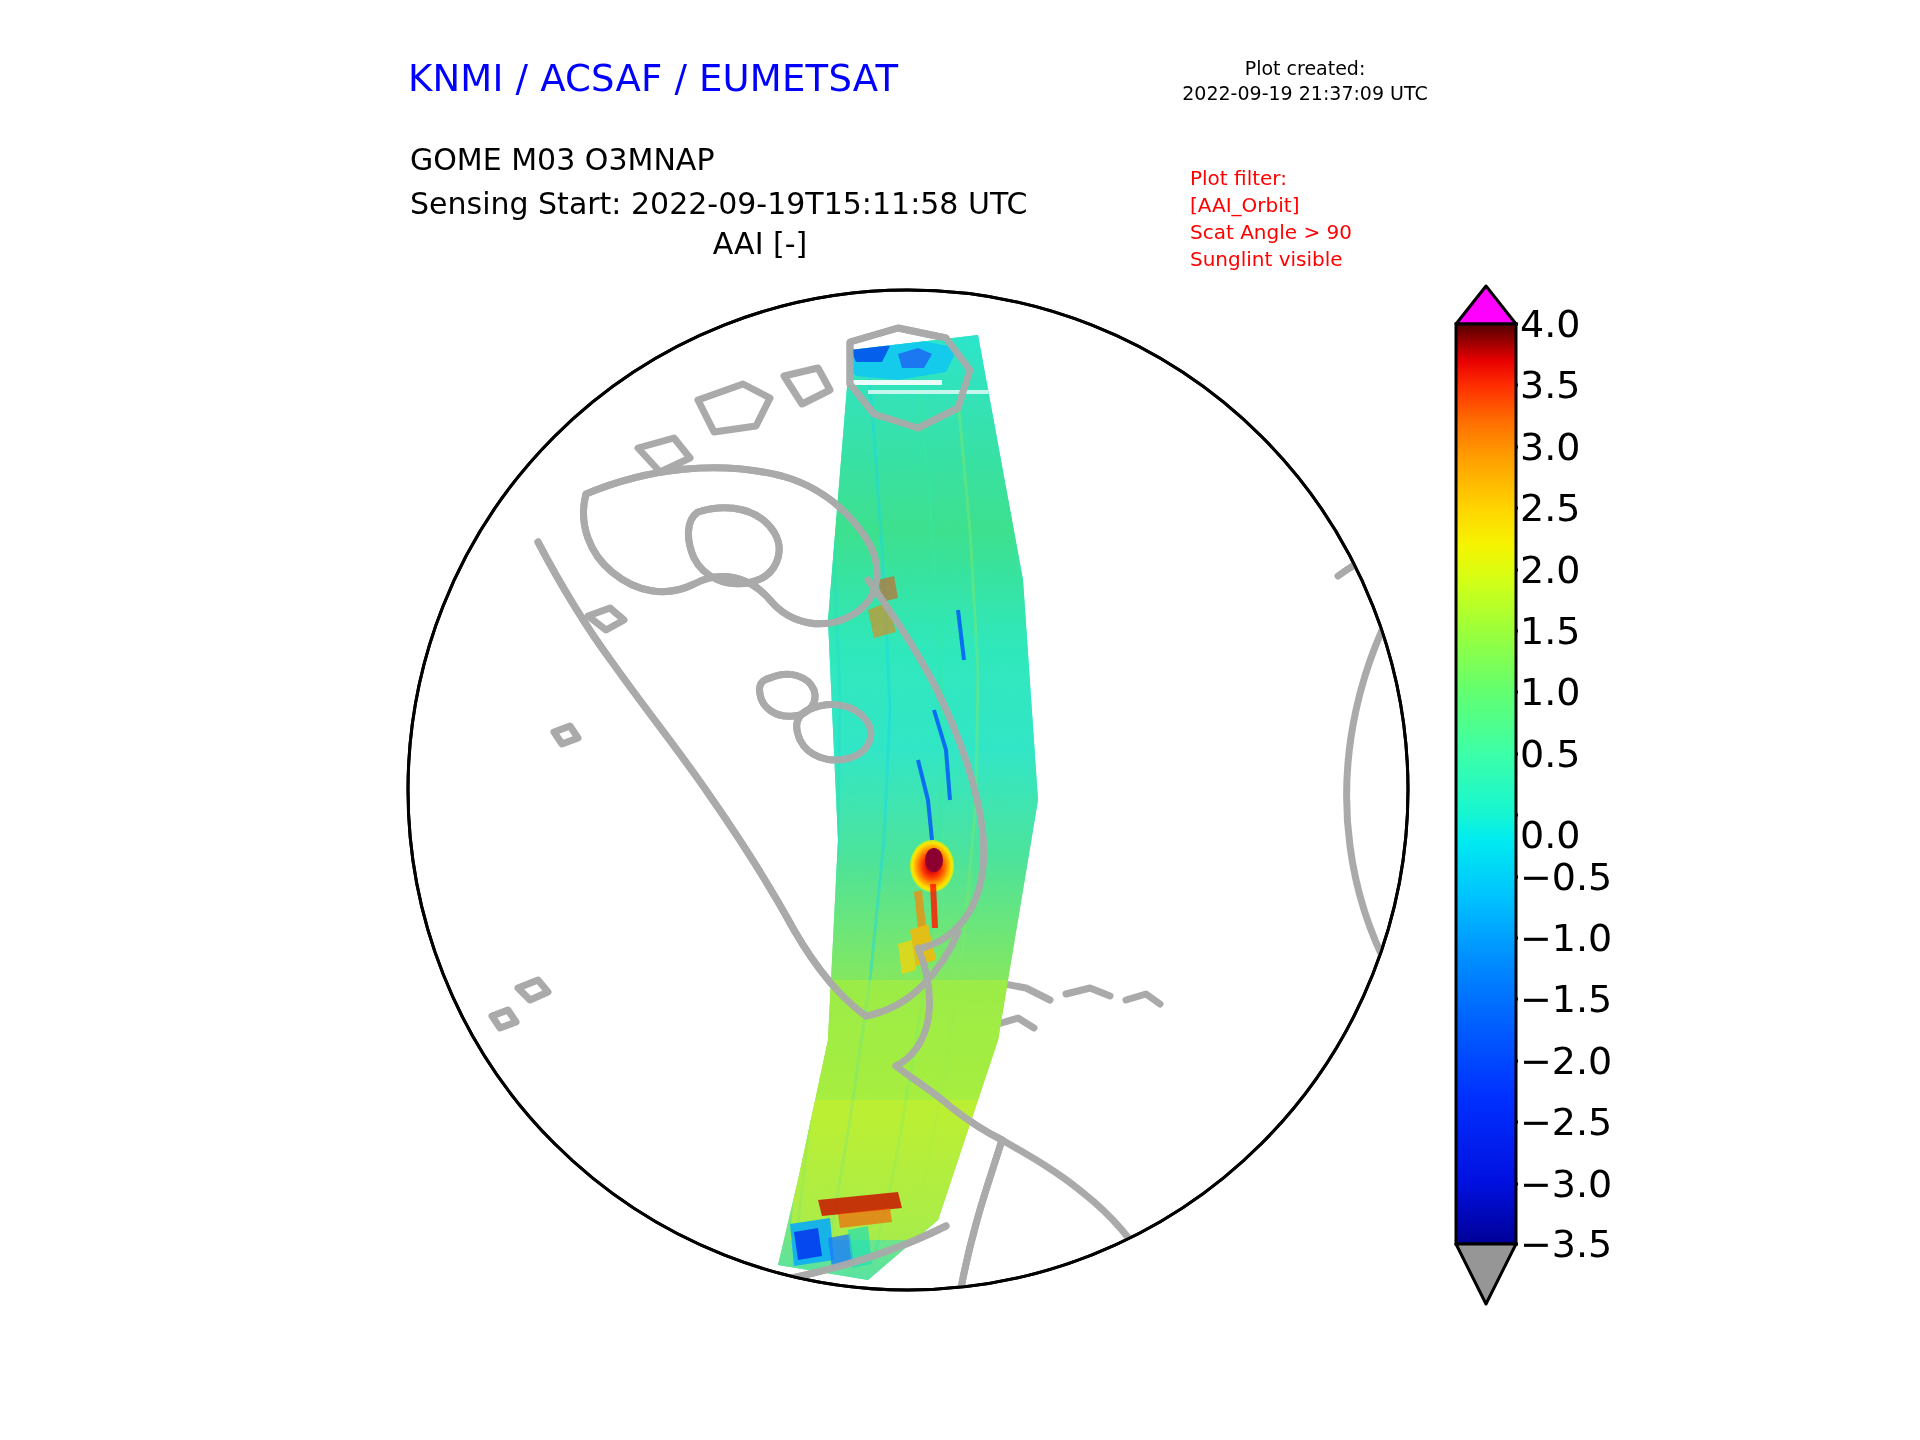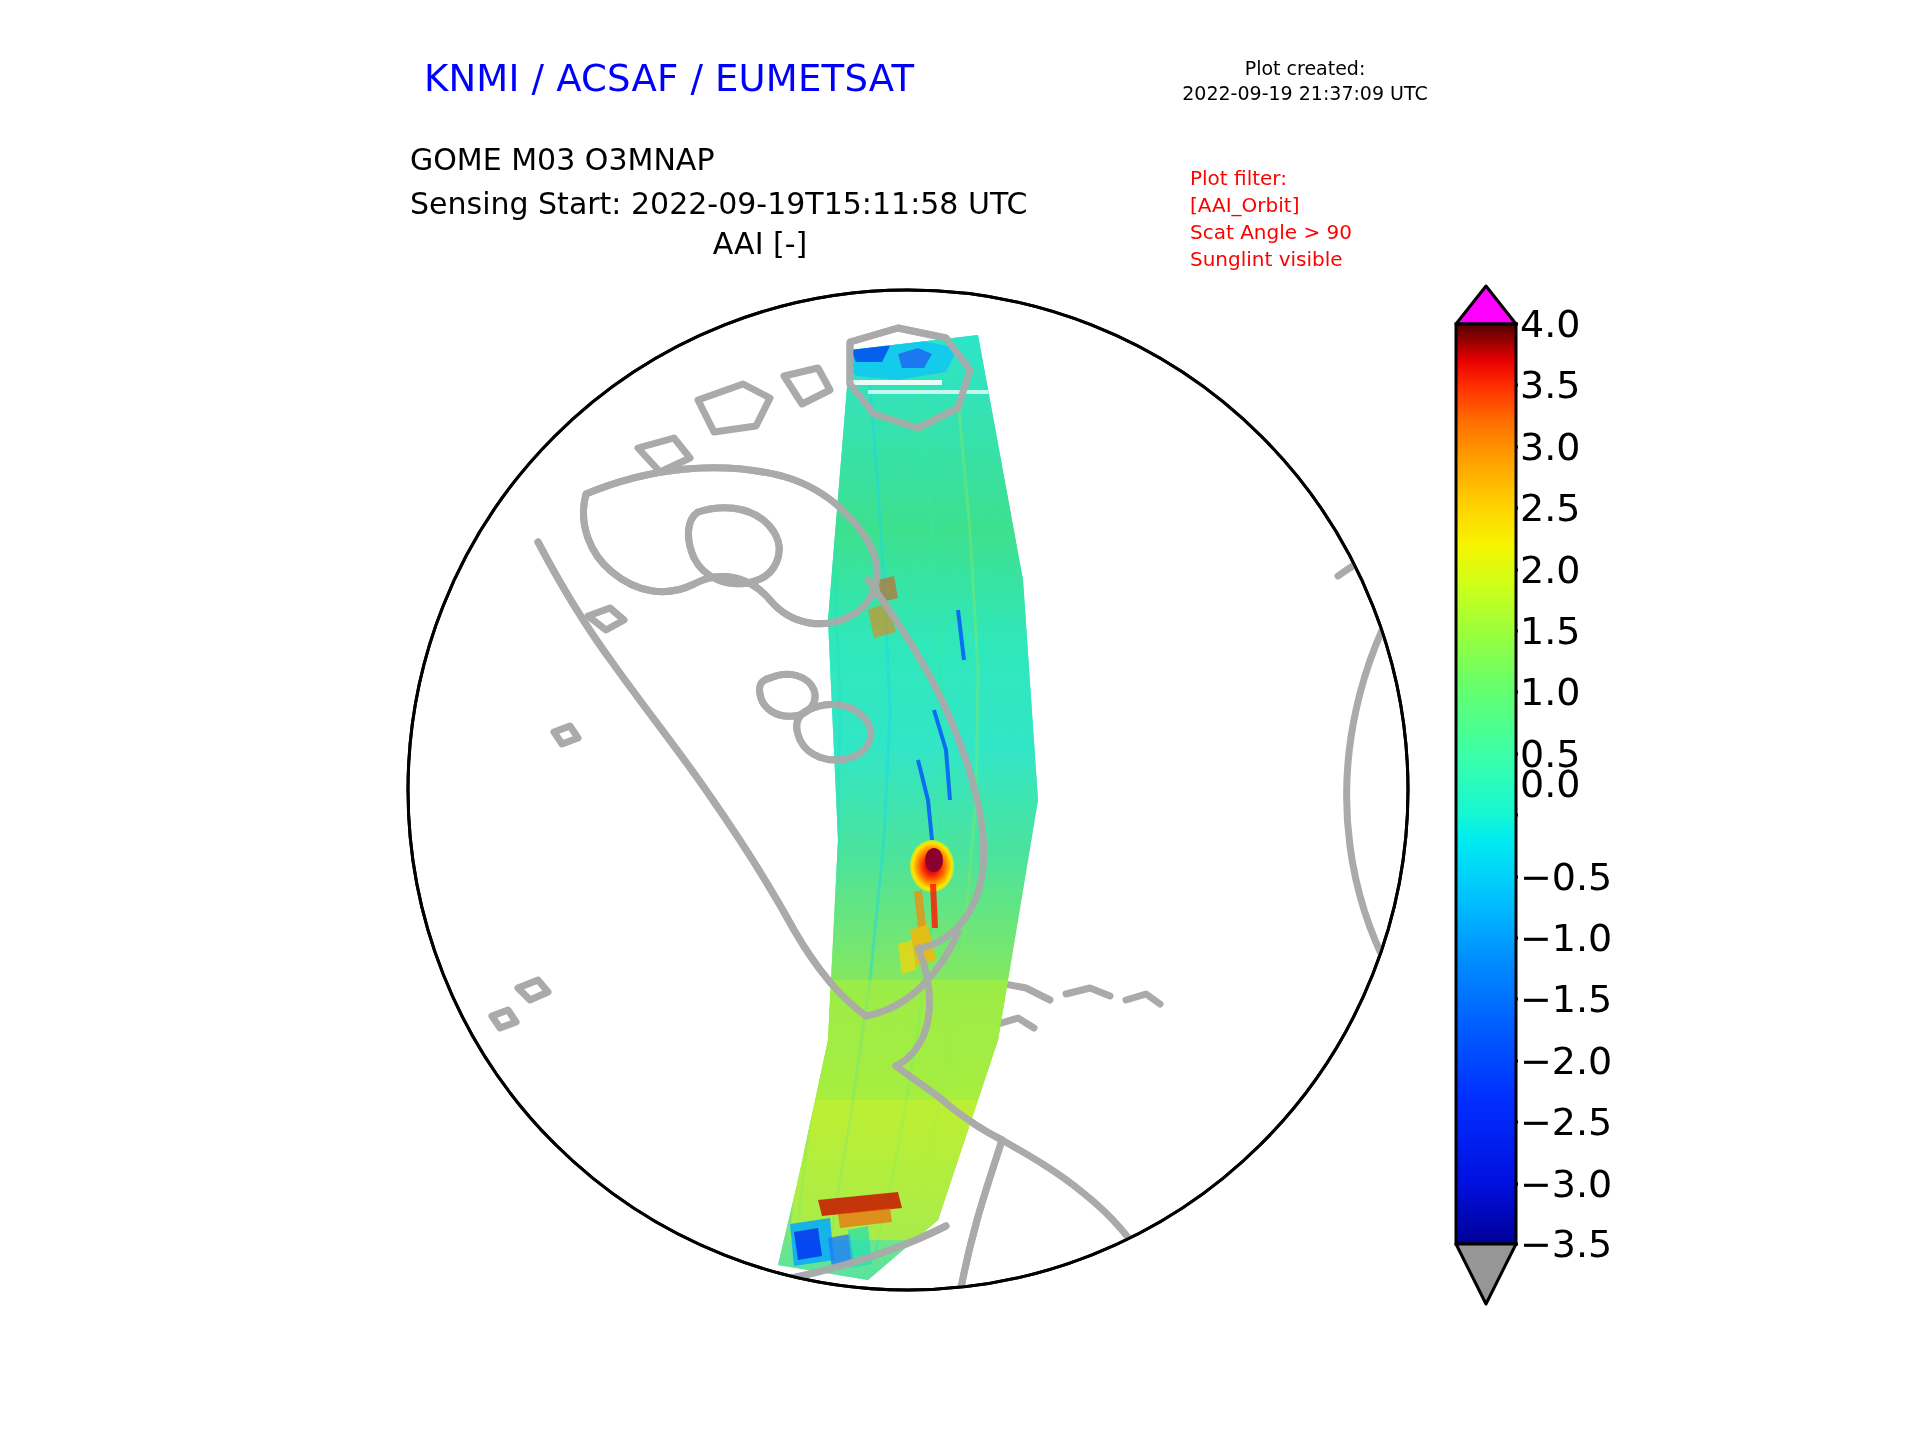--- a/index.html
+++ b/index.html
@@ -18,21 +18,20 @@
 
   
   #org-title {
     position: absolute;
     left: 408px;
     top: 57px;
     font-size: 37px;
     color: #0000ff;
     white-space: nowrap;
     letter-spacing: 0.2px;
-    margin-left: 16px;
   }
 
   #plot-created {
     position: absolute;
     left: 1160px;
     top: 56px;
     width: 290px;
     text-align: right;
     font-size: 19px;
     line-height: 25px;
@@ -376,21 +375,21 @@
 
 <div id="cb-ticklabels">
   <div class="cb-label" style="top:42px">4.0</div>
   <div class="cb-label" style="top:103px">3.5</div>
   <div class="cb-label" style="top:165px">3.0</div>
   <div class="cb-label" style="top:226px">2.5</div>
   <div class="cb-label" style="top:288px">2.0</div>
   <div class="cb-label" style="top:349px">1.5</div>
   <div class="cb-label" style="top:410px">1.0</div>
   <div class="cb-label" style="top:472px">0.5</div>
-  <div class="cb-label" style="top:502px">0.0</div>
+  <div class="cb-label" style="top:553px">0.0</div>
   <div class="cb-label" style="top:595px">−0.5</div>
   <div class="cb-label" style="top:656px">−1.0</div>
   <div class="cb-label" style="top:717px">−1.5</div>
   <div class="cb-label" style="top:779px">−2.0</div>
   <div class="cb-label" style="top:840px">−2.5</div>
   <div class="cb-label" style="top:902px">−3.0</div>
   <div class="cb-label" style="top:962px">−3.5</div>
 </div>
 
 </body></html>

